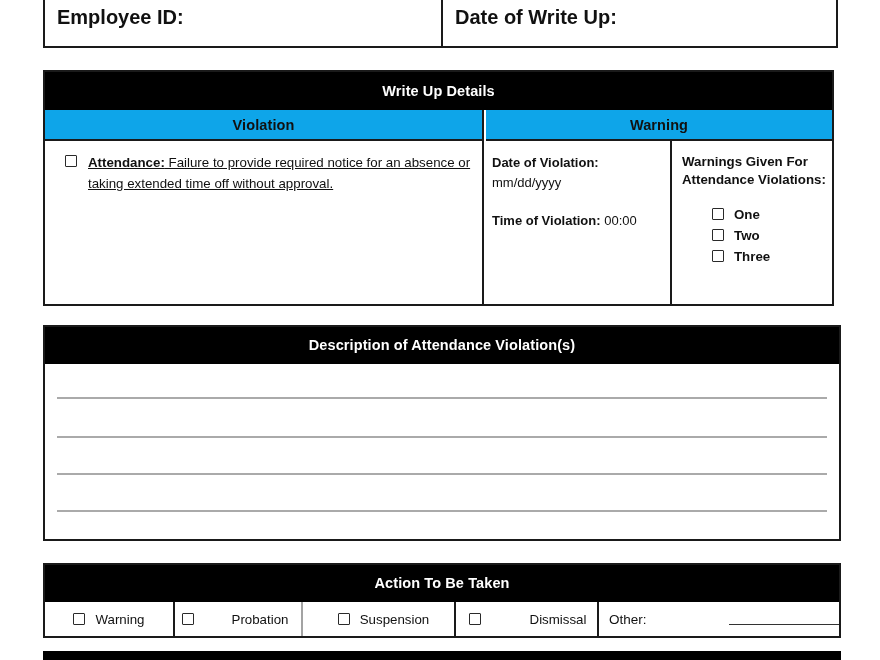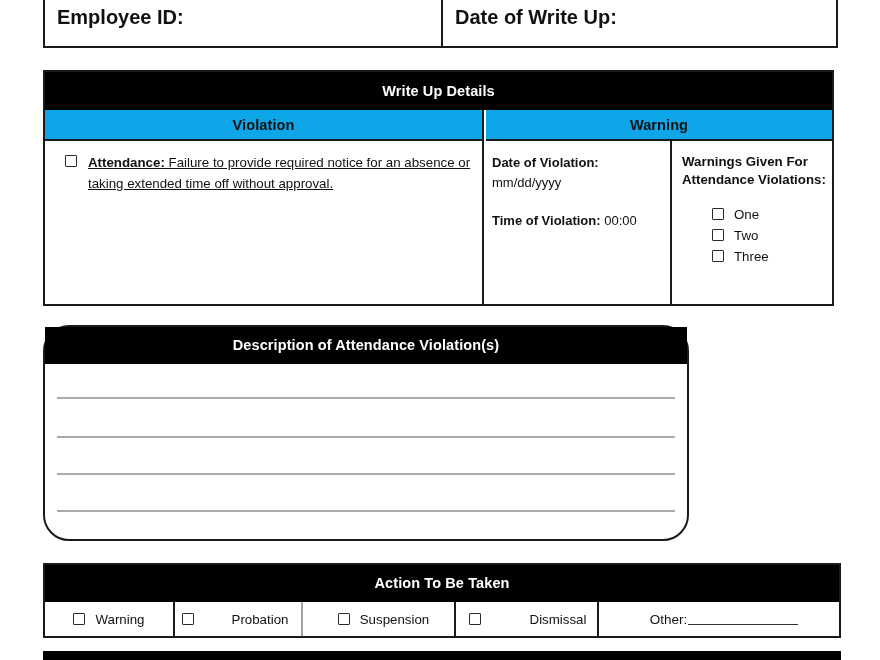--- a/index.html
+++ b/index.html
@@ -124,31 +124,31 @@
   .datecell .tline .lbl { display: inline; }
   .datecell .tline .val { display: inline; }
 
   .warncell { padding: 12px 6px 0 8px; font-size: 13.3px; }
   .warncell .wtitle { font-weight: bold; line-height: 1.35; }
   .warncell .wopts { margin-top: 18px; padding-left: 30px; }
   .warncell .wopt {
     display: flex;
     align-items: center;
     margin-bottom: 6px;
+    font-weight: bold;
   }
   .warncell .wopt .chk { margin-top: 0; }
   .warncell .wopt span { margin-left: 10px; font-size: 13.3px; }
 
   
   #description-block {
     left: 43px;
     top: 325px;
-    width: 646px;
+    width: 798px;
     height: 216px;
-    border-radius: 26px;
   }
   #desc-bar { position:absolute; left:0; top:0; right:0; height: 37px; }
   #desc-body { position:absolute; left:0; top:37px; right:0; bottom:0; }
   .wline {
     position: absolute;
     left: 12px;
     right: 12px;
     height: 2px;
     background: #aaaaaa;
   }
@@ -163,21 +163,21 @@
   #action-bar { position:absolute; left:0; top:0; right:0; height: 37px; }
   #action-row { position:absolute; left:0; top:37px; right:0; bottom:0; }
   #action-row .acell {
     position: absolute;
     top: 0; bottom: 0;
     display: flex;
     align-items: center;
     justify-content: center;
   }
   #action-row .acell.other {
-    justify-content: center;
+    justify-content: space-between;
     padding-left: 8px;
   }
   .acell .chk { margin-top: 0; }
   .acell .alabel { margin-left: 10px; font-size: 13.3px; white-space: nowrap; }
   .otherlabel { font-size: 13.5px; white-space: nowrap; }
   .otherline {
     display: inline-block;
     width: 110px;
     border-bottom: 1.6px solid #333;
     height: 12px;

